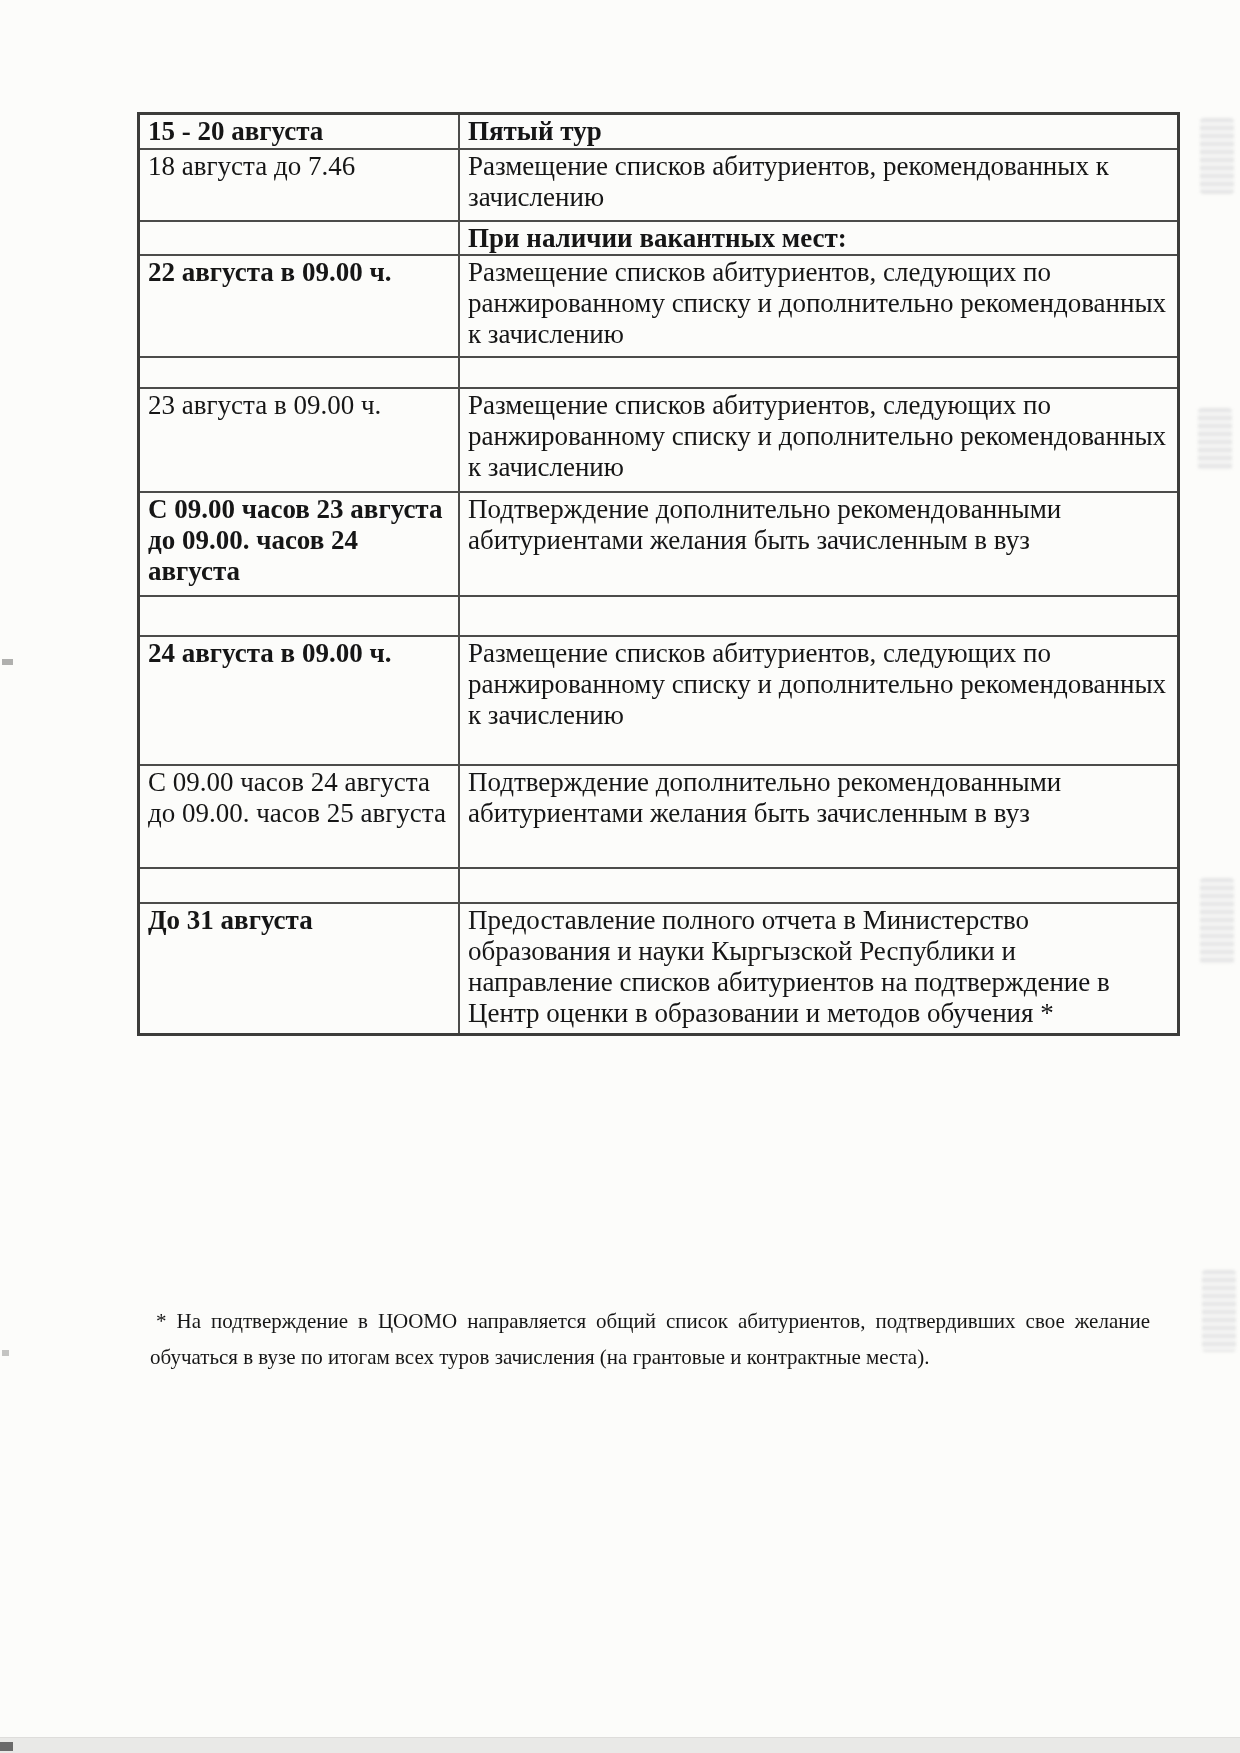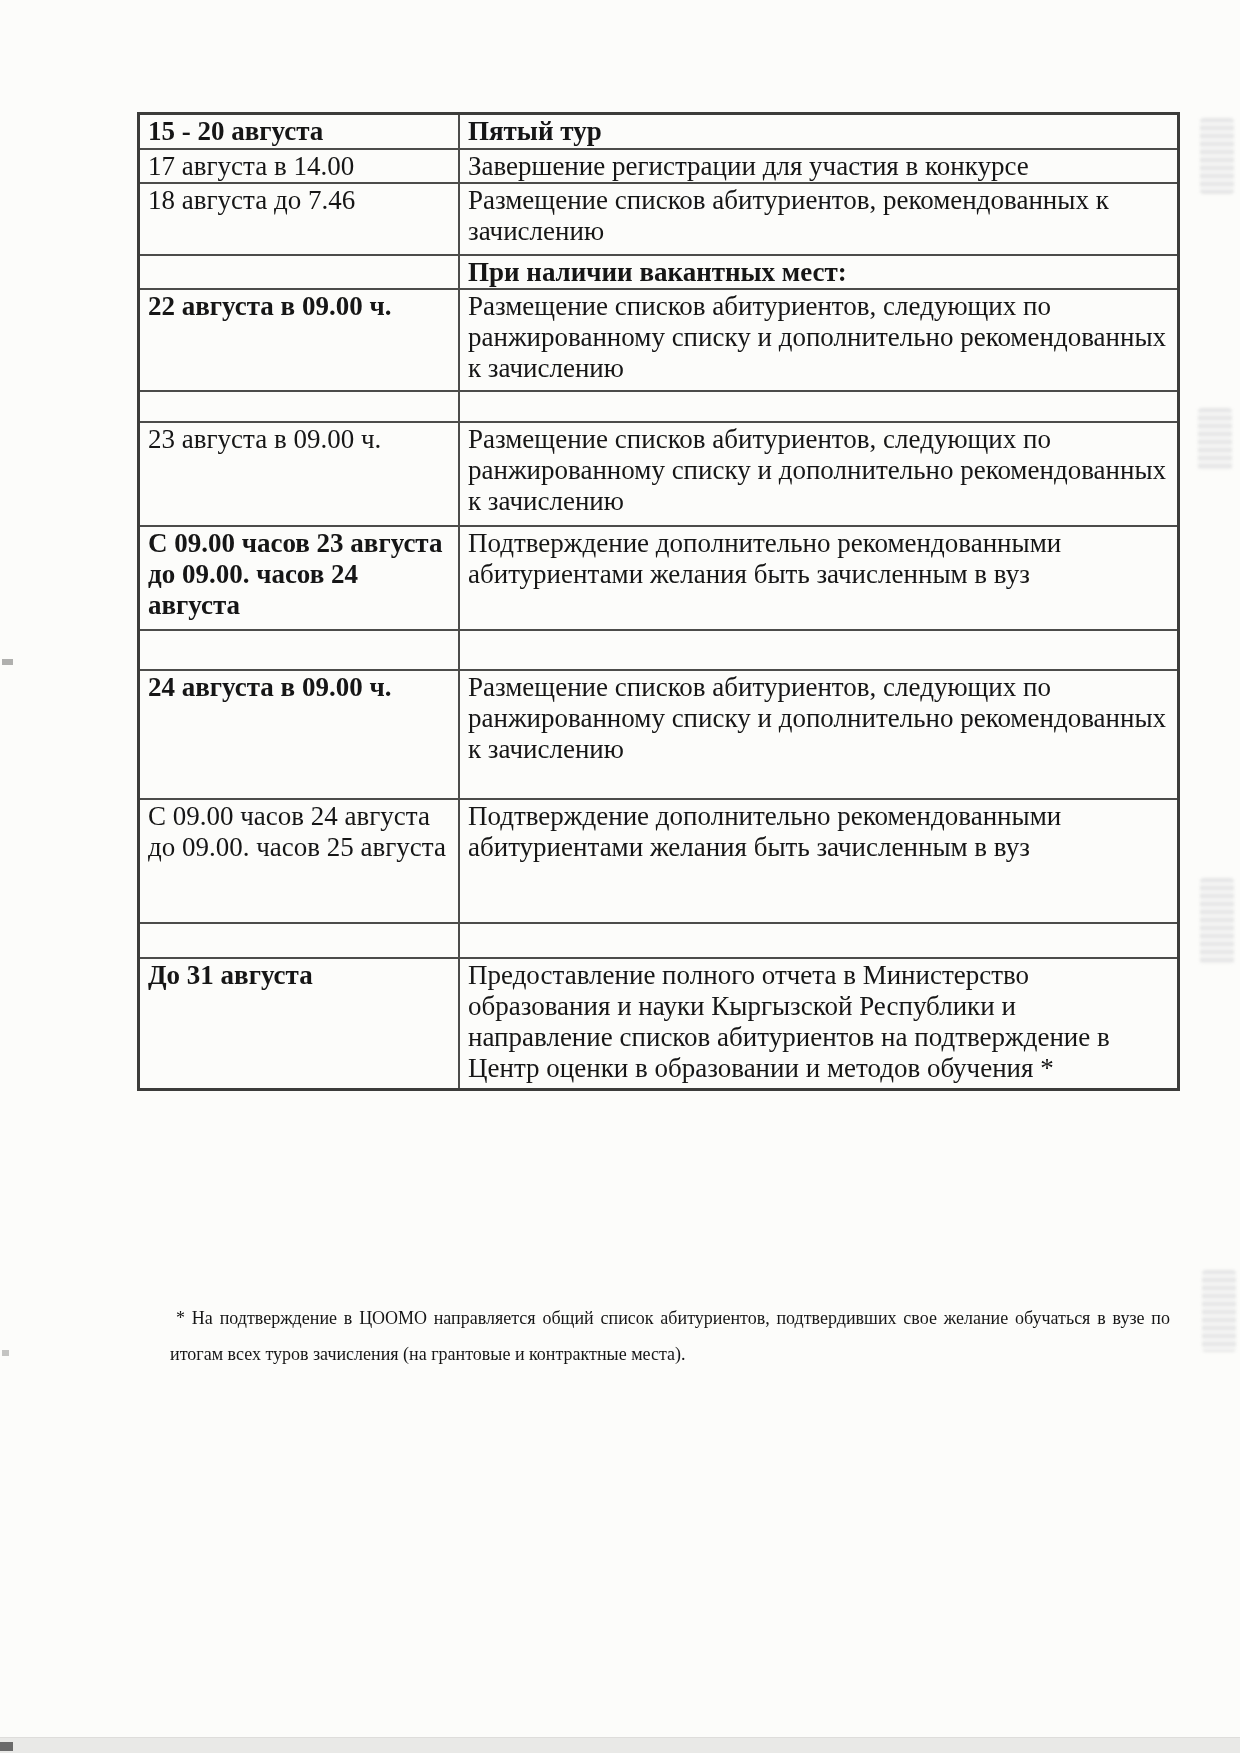--- a/index.html
+++ b/index.html
@@ -31,25 +31,24 @@
   }
   td.c1 { width:300px; }
   .b  { font-weight:bold; }
   .nw { white-space:nowrap; }
   
   .footnote {
     position:absolute;
     left:150px;
     top:1282px;
     width:1000px;
-    font-size:18px;
+    font-size:21px;
     line-height:36px;
     text-align:justify;
     text-indent:6px;
-    margin-left:20px;
   }
   
   .smudge {
     position:absolute;
     width:34px;
     background:repeating-linear-gradient(180deg,
       rgba(148,150,158,0.22) 0 4px,
       rgba(195,197,204,0.10) 4px 8px);
     filter:blur(1.5px);
     border-radius:4px;
@@ -90,24 +89,20 @@
 <body>
 
 <div class="page">
 
   <table class="schedule">
     <tbody>
       <tr style="height:35px">
         <td class="c1 b nw">15 - 20 августа</td>
         <td class="b">Пятый тур</td>
       </tr>
-      <tr style="height:33px">
-        <td class="c1 nw">17 августа  в 14.00</td>
-        <td>Завершение регистрации для участия в конкурсе</td>
-      </tr>
       <tr style="height:72px">
         <td class="c1 nw">18 августа  до 7.46</td>
         <td>Размещение списков абитуриентов, рекомендованных к зачислению</td>
       </tr>
       <tr style="height:31px">
         <td class="c1"></td>
         <td class="b">При наличии вакантных мест:</td>
       </tr>
       <tr style="height:102px">
         <td class="c1 b nw">22 августа в 09.00 ч.</td>
@@ -126,21 +121,21 @@
         <td>Подтверждение дополнительно рекомендованными абитуриентами  желания  быть зачисленным в вуз</td>
       </tr>
       <tr style="height:40px">
         <td class="c1"></td>
         <td></td>
       </tr>
       <tr style="height:129px">
         <td class="c1 b nw">24 августа в 09.00 ч.</td>
         <td>Размещение списков абитуриентов, следующих по ранжированному списку и дополнительно рекомендованных к зачислению</td>
       </tr>
-      <tr style="height:124px">
+      <tr style="height:103px">
         <td class="c1">С 09.00 часов 24 августа до 09.00. часов 25 августа</td>
         <td>Подтверждение дополнительно рекомендованными абитуриентами  желания  быть зачисленным в вуз</td>
       </tr>
       <tr style="height:35px">
         <td class="c1"></td>
         <td></td>
       </tr>
       <tr style="height:132px">
         <td class="c1 b nw">До 31 августа</td>
         <td>Предоставление полного отчета в Министерство образования и науки Кыргызской Республики и направление списков абитуриентов на подтверждение в Центр оценки в образовании и методов обучения *</td>

